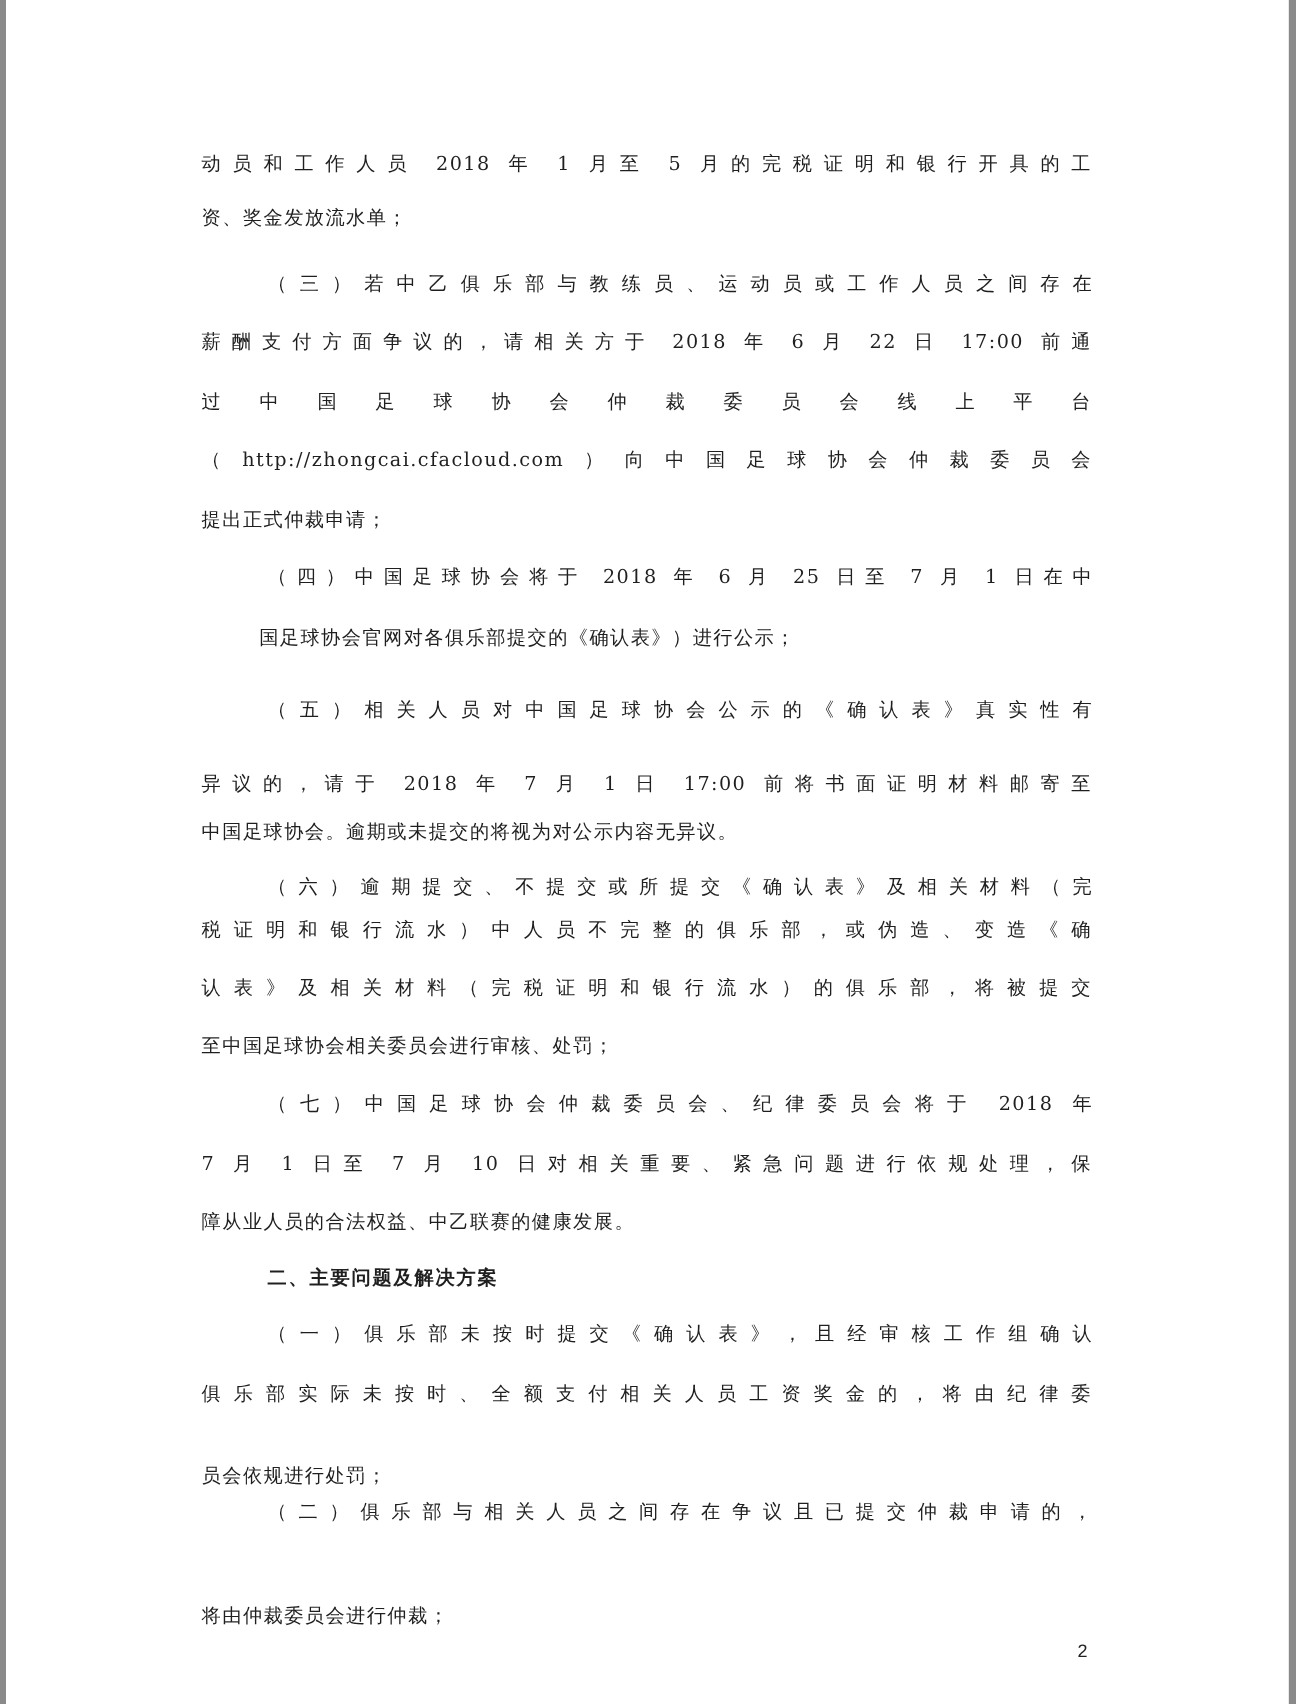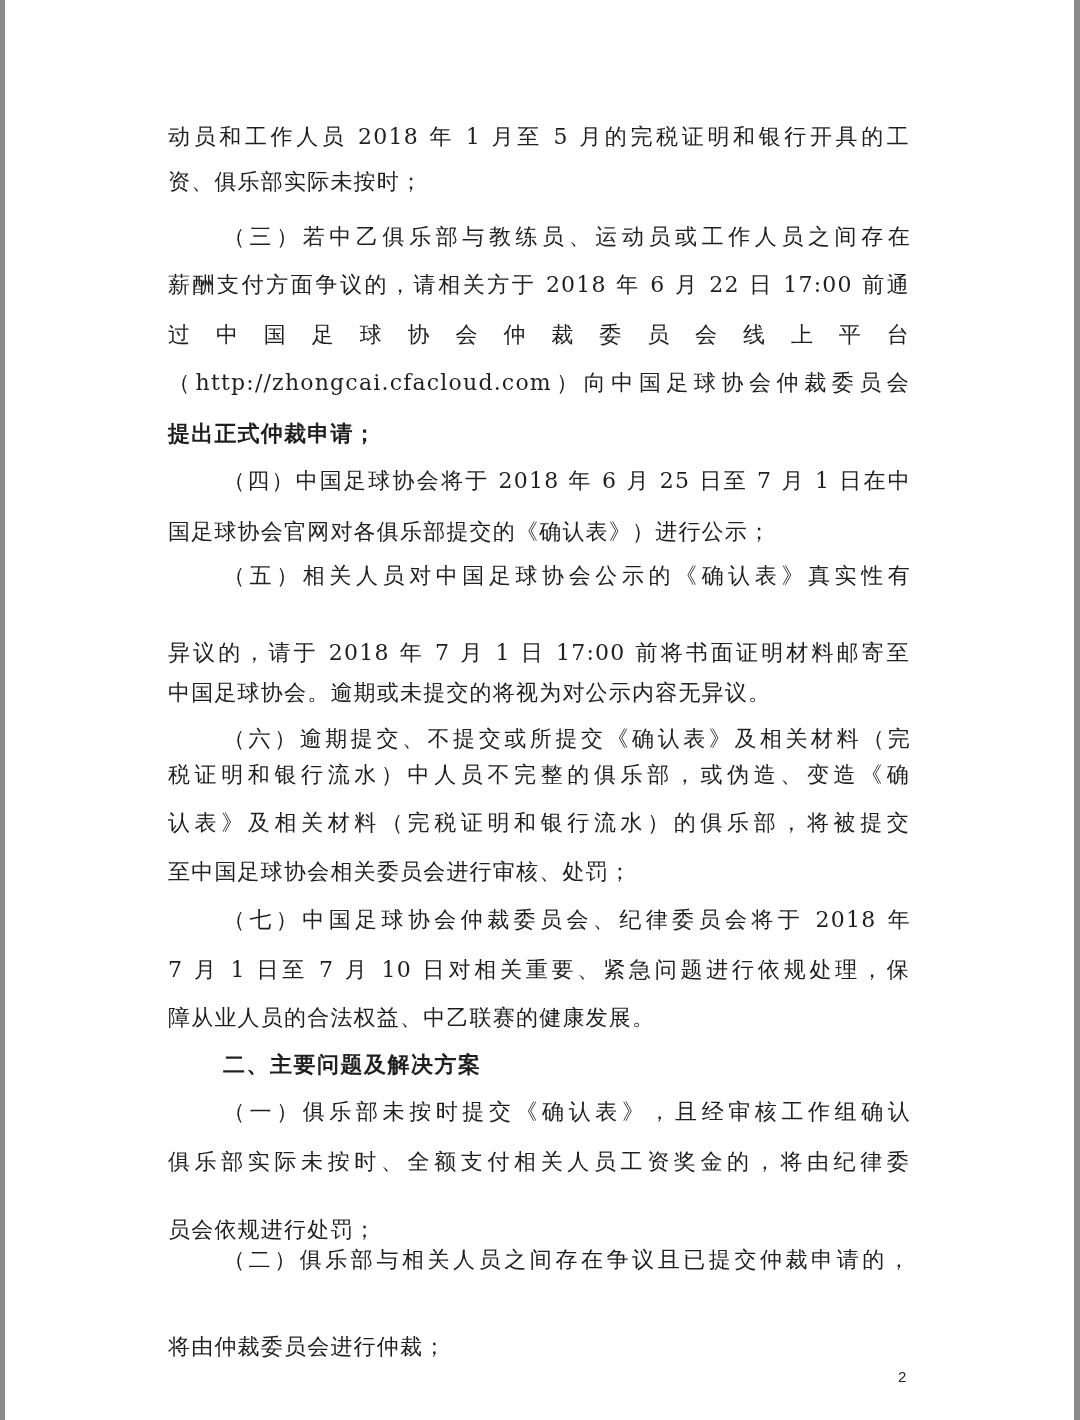--- a/index.html
+++ b/index.html
@@ -27,21 +27,21 @@
     position: absolute;
     left: 5px; top: 0;
     width: 1069px; height: 1420px;
     background: #ffffff;
   }
   .line {
     position: absolute;
     left: 163px;
     width: 742px;
     height: 40px;
-    font-size: 22px;
+    font-size: 16px;
     line-height: 40px;
     white-space: nowrap;
     letter-spacing: 1.2px;
     color: #1f1f1f;
   }
   .line.indent { left: 218px; width: 688px; }
   .line.justify {
     text-align: justify;
     text-align-last: justify;
   }
@@ -59,29 +59,29 @@
     color: #222;
   }
 </style>
 </head>
 <body>
 
 <div class="edge-left"></div>
 <div class="page">
   <div id="body-text">
       <div class="line justify" style="top: 117px;">动员和工作人员 2018 年 1 月至 5 月的完税证明和银行开具的工</div>
-      <div class="line" style="top: 162px;">资、俱乐部实际未按时；</div>
+      <div class="line" style="top: 162px;">资、奖金发放流水单；</div>
       <div class="line indent justify" style="top: 217px;">（三）若中乙俱乐部与教练员、运动员或工作人员之间存在</div>
       <div class="line justify" style="top: 265px;">薪酬支付方面争议的，请相关方于 2018 年 6 月 22 日 17:00 前通</div>
       <div class="line justify" style="top: 315px;">过 中 国 足 球 协 会 仲 裁 委 员 会 线 上 平 台</div>
       <div class="line justify" style="top: 363px;">（http://zhongcai.cfacloud.com）向中国足球协会仲裁委员会</div>
-      <div class="line" style="top: 413px; font-weight: bold;">提出正式仲裁申请；</div>
+      <div class="line" style="top: 413px;">提出正式仲裁申请；</div>
       <div class="line indent justify" style="top: 461px;">（四）中国足球协会将于 2018 年 6 月 25 日至 7 月 1 日在中</div>
-      <div class="line" style="top: 512px;">国足球协会官网对各俱乐部提交的《确认表》）进行公示；</div>
-      <div class="line indent justify" style="top: 558px; font-family: Liberation Mono, monospace;">（五）相关人员对中国足球协会公示的《确认表》真实性有</div>
+      <div class="line" style="top: 512px; margin-left: 48px;">国足球协会官网对各俱乐部提交的《确认表》）进行公示；</div>
+      <div class="line indent justify" style="top: 572px;">（五）相关人员对中国足球协会公示的《确认表》真实性有</div>
       <div class="line justify" style="top: 633px;">异议的，请于 2018 年 7 月 1 日 17:00 前将书面证明材料邮寄至</div>
       <div class="line" style="top: 658px; margin-top: 15px;">中国足球协会。逾期或未提交的将视为对公示内容无异议。</div>
       <div class="line indent justify" style="top: 719px;">（六）逾期提交、不提交或所提交《确认表》及相关材料（完</div>
       <div class="line justify" style="top: 755px;">税证明和银行流水）中人员不完整的俱乐部，或伪造、变造《确</div>
       <div class="line justify" style="top: 803px;">认表》及相关材料（完税证明和银行流水）的俱乐部，将被提交</div>
       <div class="line" style="top: 852px;">至中国足球协会相关委员会进行审核、处罚；</div>
       <div class="line indent justify" style="top: 900px;">（七）中国足球协会仲裁委员会、纪律委员会将于 2018 年</div>
       <div class="line justify" style="top: 950px;">7 月 1 日至 7 月 10 日对相关重要、紧急问题进行依规处理，保</div>
       <div class="line" style="top: 998px;">障从业人员的合法权益、中乙联赛的健康发展。</div>
       <div class="line indent heading" style="top: 1045px;">二、主要问题及解决方案</div>

